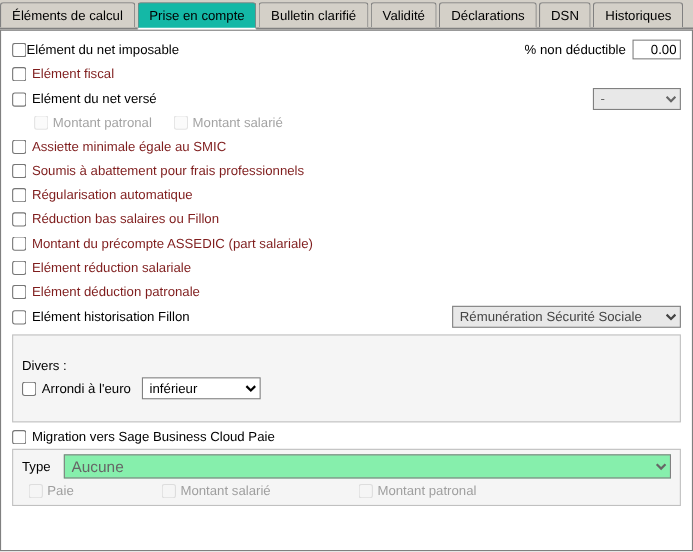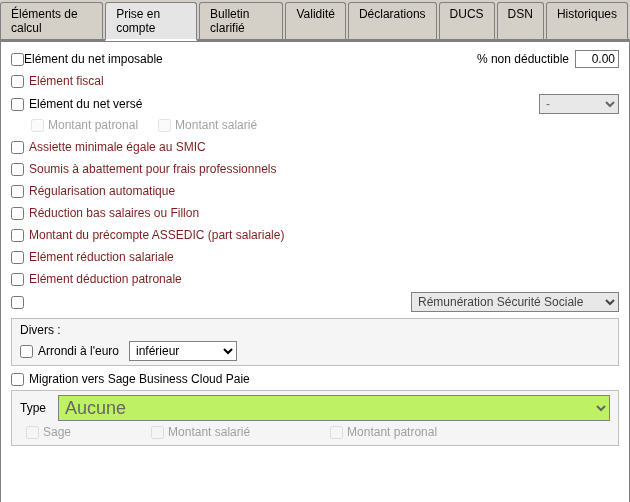--- a/index.html
+++ b/index.html
@@ -23,21 +23,21 @@
       padding: 4px 10px;
       border: 1px solid #808080;
       border-bottom: none;
       background: #d4d0c8;
       cursor: pointer;
       font-size: 12px;
       margin-right: 2px;
       border-radius: 3px 3px 0 0;
     }
     .tab.active {
-      background: #e5e5e5;
+      background: #14b8a6;
       border-bottom: 2px solid #ffffff;
       font-weight: normal;
       z-index: 1;
       margin-bottom: -2px;
     }
 
     
     .content {
       background: #ffffff;
       border: 1px solid #808080;
@@ -122,21 +122,21 @@
       border: 1px solid #808080;
       background: #e8e8e8;
       padding: 1px 2px;
       color: #666;
     }
 
     
     .divers-section {
       border: 1px solid #c0c0c0;
       margin-top: 6px;
-      padding: 4px 8px;
+      padding: 20px 8px;
       background: #f5f5f5;
     }
     .divers-title {
       font-size: 12px;
       margin-bottom: 4px;
       font-weight: normal;
     }
     .divers-row {
       display: flex;
       align-items: center;
@@ -250,23 +250,20 @@
     <span>Prise en compte</span>
   </div>
   <div class="tab">
     <span>Bulletin clarifié</span>
   </div>
   <div class="tab">
     <span>Validité</span>
   </div>
   <div class="tab">
     <span>Déclarations</span>
-  </div>
-  <div class="tab">
-    <span>DUCS</span>
   </div>
   <div class="tab">
     <span>DSN</span>
   </div>
   <div class="tab">
     <span>Historiques</span>
   </div>
 </div>
 
 <div class="content">
@@ -338,20 +335,21 @@
   </div>
 
   <div class="checkbox-row">
     <input type="checkbox" id="cb-ded-pat" style="">
     <label for="cb-ded-pat">Elément déduction patronale</label>
   </div>
 
   <div class="row-with-dropdown">
     <div class="left">
       <input type="checkbox" id="cb-hist" style="margin-right: 5px; width: 13px; height: 13px;">
+      <label for="cb-hist">Elément historisation Fillon</label>
     </div>
     <div class="right">
       <select style="width:208px;font-size:12px;border:1px solid #808080;background:#e8e8e8;padding:1px 2px;color:#444;">
         <option>Rémunération Sécurité Sociale</option>
       </select>
     </div>
   </div>
 
   <div class="divers-section">
     <div class="divers-title">Divers :</div>
@@ -367,28 +365,28 @@
   </div>
 
   <div class="migration-row">
     <input type="checkbox" id="cb-migration" style="">
     <label for="cb-migration">Migration vers Sage Business Cloud Paie</label>
   </div>
 
   <div class="type-section">
     <div class="type-row">
       <span class="type-label">Type</span>
-      <select style="flex:1;font-size:18px;border:1px solid #808080;padding:1px 2px;background:#bef264;color:#666;">
+      <select style="flex:1;font-size:14px;border:1px solid #808080;padding:1px 2px;background:#86efac;color:#666;">
         <option>Aucune</option>
       </select>
     </div>
     <div class="base-row">
       <div class="base-item">
         <input type="checkbox" disabled="" id="cb-base" style="">
-        <label for="cb-base">Sage</label>
+        <label for="cb-base">Paie</label>
       </div>
       <div class="base-item" style="margin-left: 60px;">
         <input type="checkbox" disabled="" id="cb-mont-sal" style="">
         <label for="cb-mont-sal">Montant salarié</label>
       </div>
       <div class="base-item" style="margin-left: 60px;">
         <input type="checkbox" disabled="" id="cb-mont-pat2" style="">
         <label for="cb-mont-pat2">Montant patronal</label>
       </div>
     </div>

